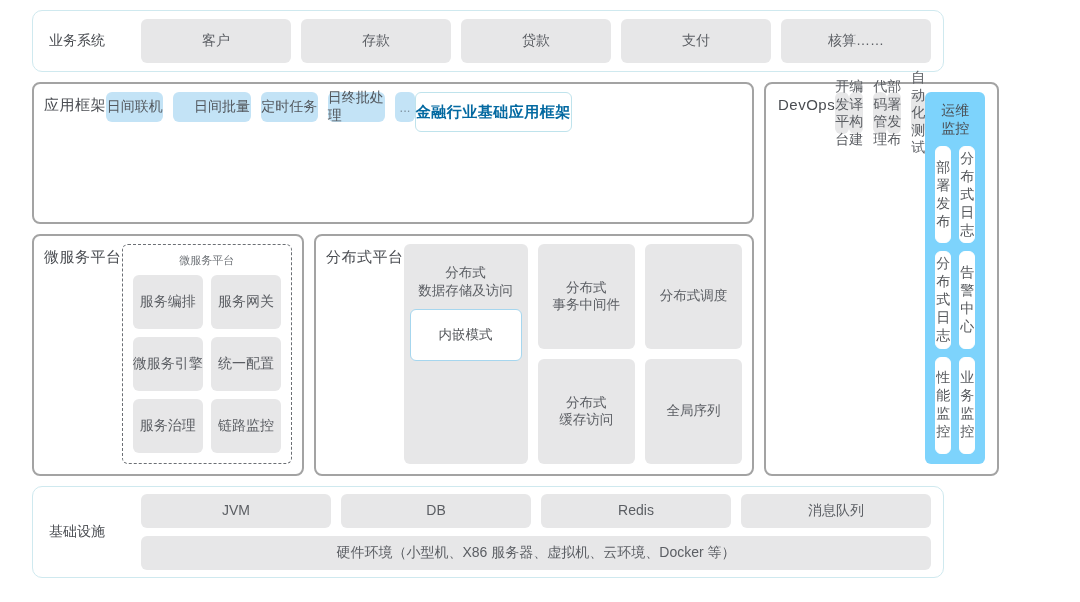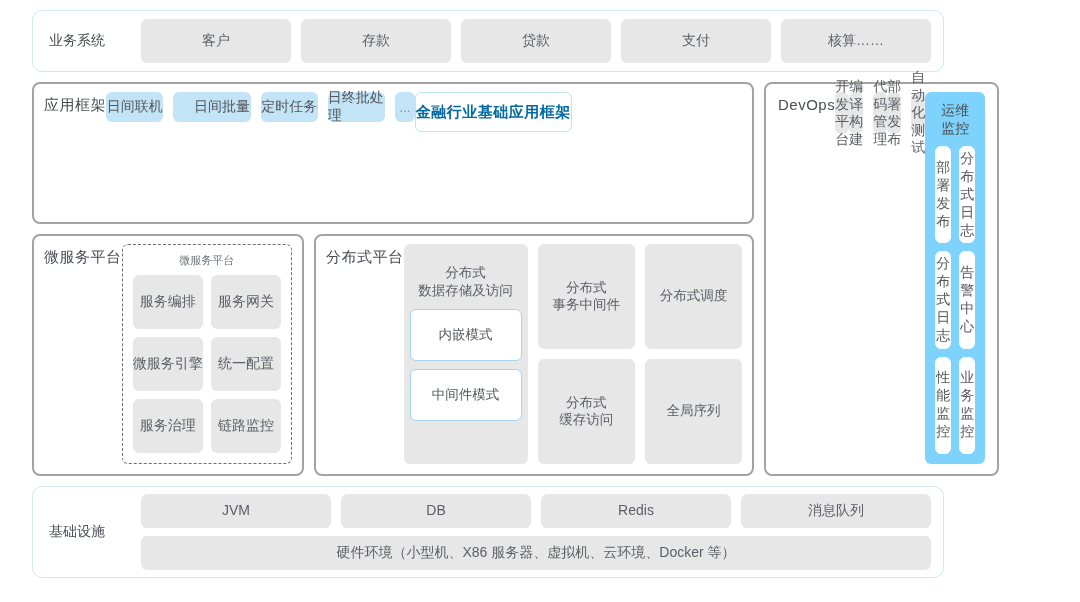--- a/index.html
+++ b/index.html
@@ -244,21 +244,20 @@
 
         <div class="panel dsp">
           <div class="panel-title">分布式平台</div>
           <div class="dsp-body">
             <div class="dsp-col1">
               <div class="head">
                 <span>分布式</span><br>
                 <span>数据存储及访问</span>
               </div>
               <div class="tile-white">内嵌模式</div>
-              <div class="tile-white">中间件模式</div>
             </div>
             <div class="dsp-rest">
               <div class="tile">
                 <div>
                   <span>分布式</span><br>
                   <span>事务中间件</span>
                 </div>
               </div>
               <div class="tile">分布式调度</div>
               <div class="tile">

